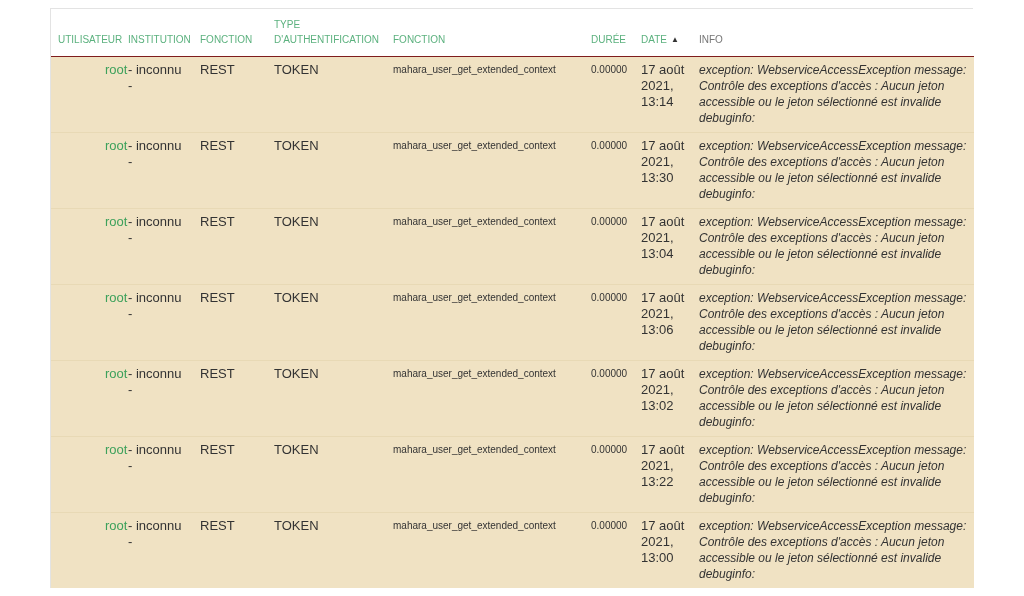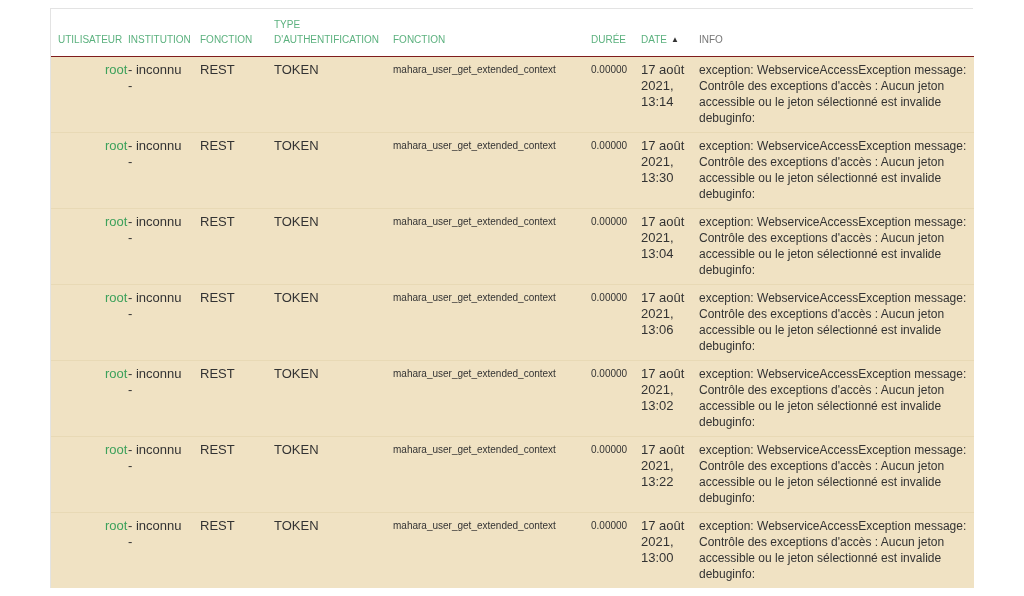--- a/index.html
+++ b/index.html
@@ -71,20 +71,21 @@
   tbody tr:first-child td { border-top: none; }
   td.cell-fonction, td.cell-duree {
     font-size: 10px;
     white-space: nowrap;
     overflow: visible;
   }
   .info-text {
     max-width: 270px;
     font-size: 12px;
     line-height: 16px;
+    font-style: italic;
   }
   a.user-link {
     color: #3da15b;
     text-decoration: none;
     cursor: pointer;
     margin-left: 47px;
   }
 </style>
 </head>
 <body>

